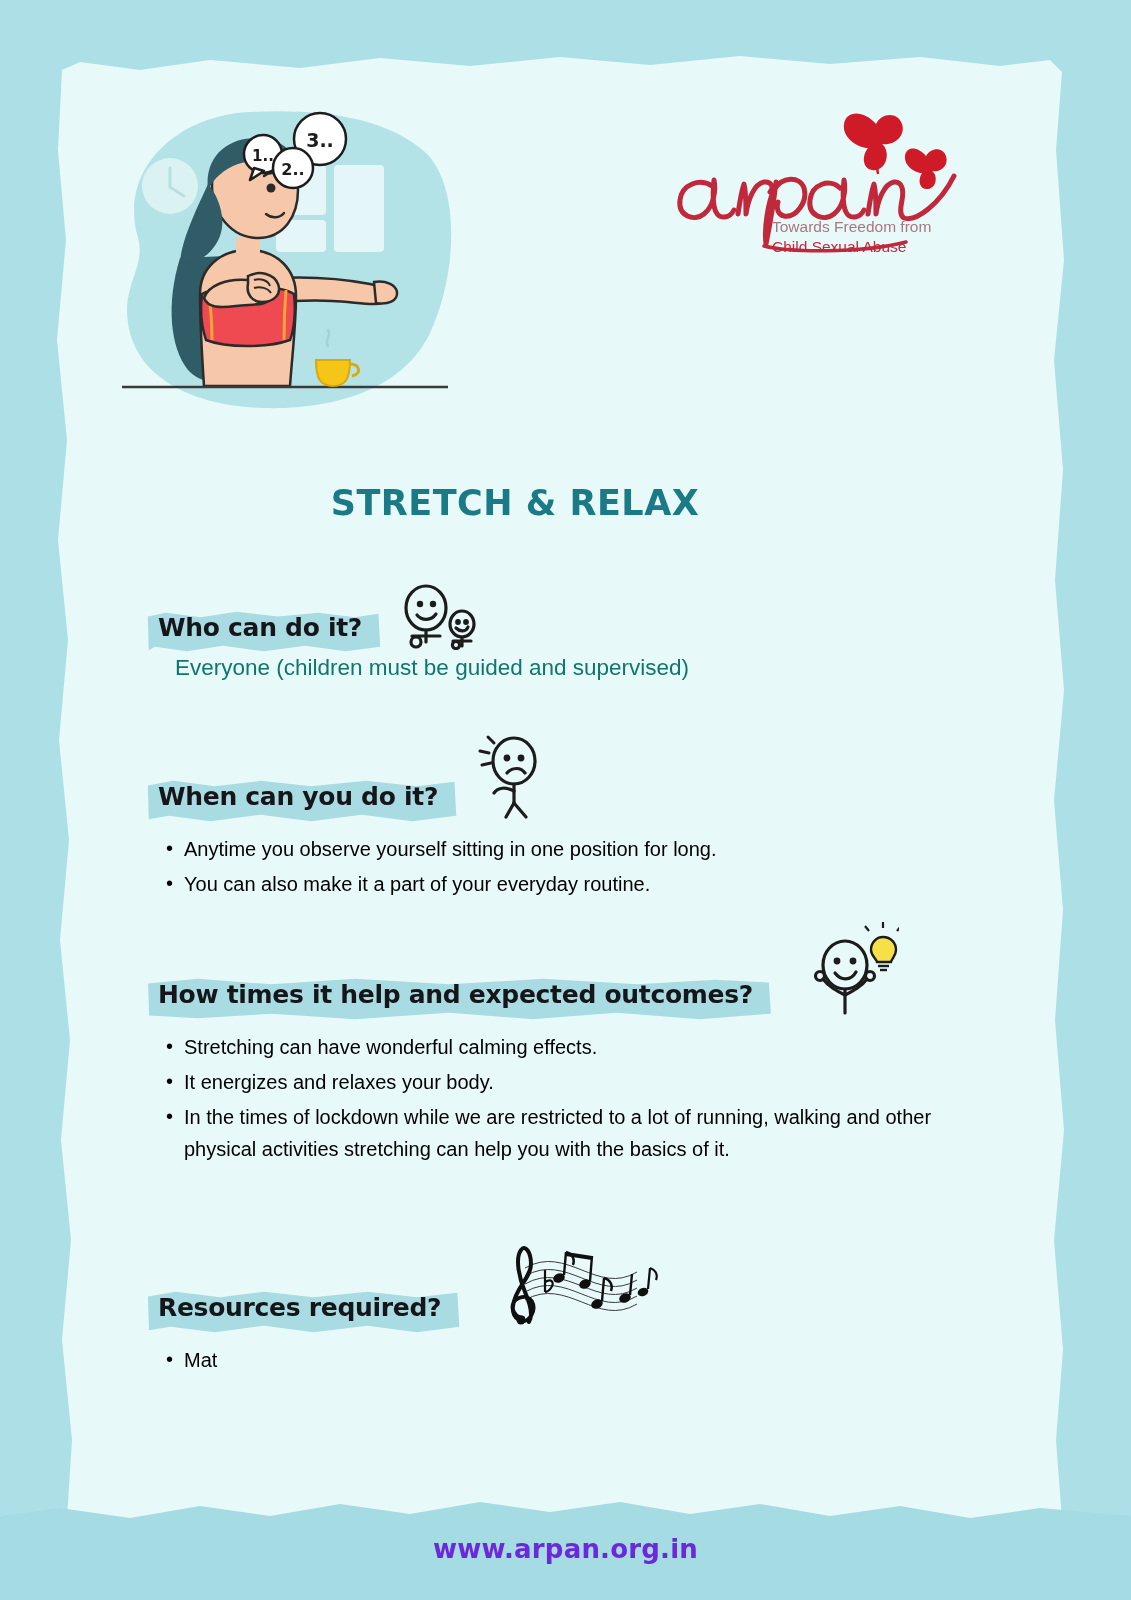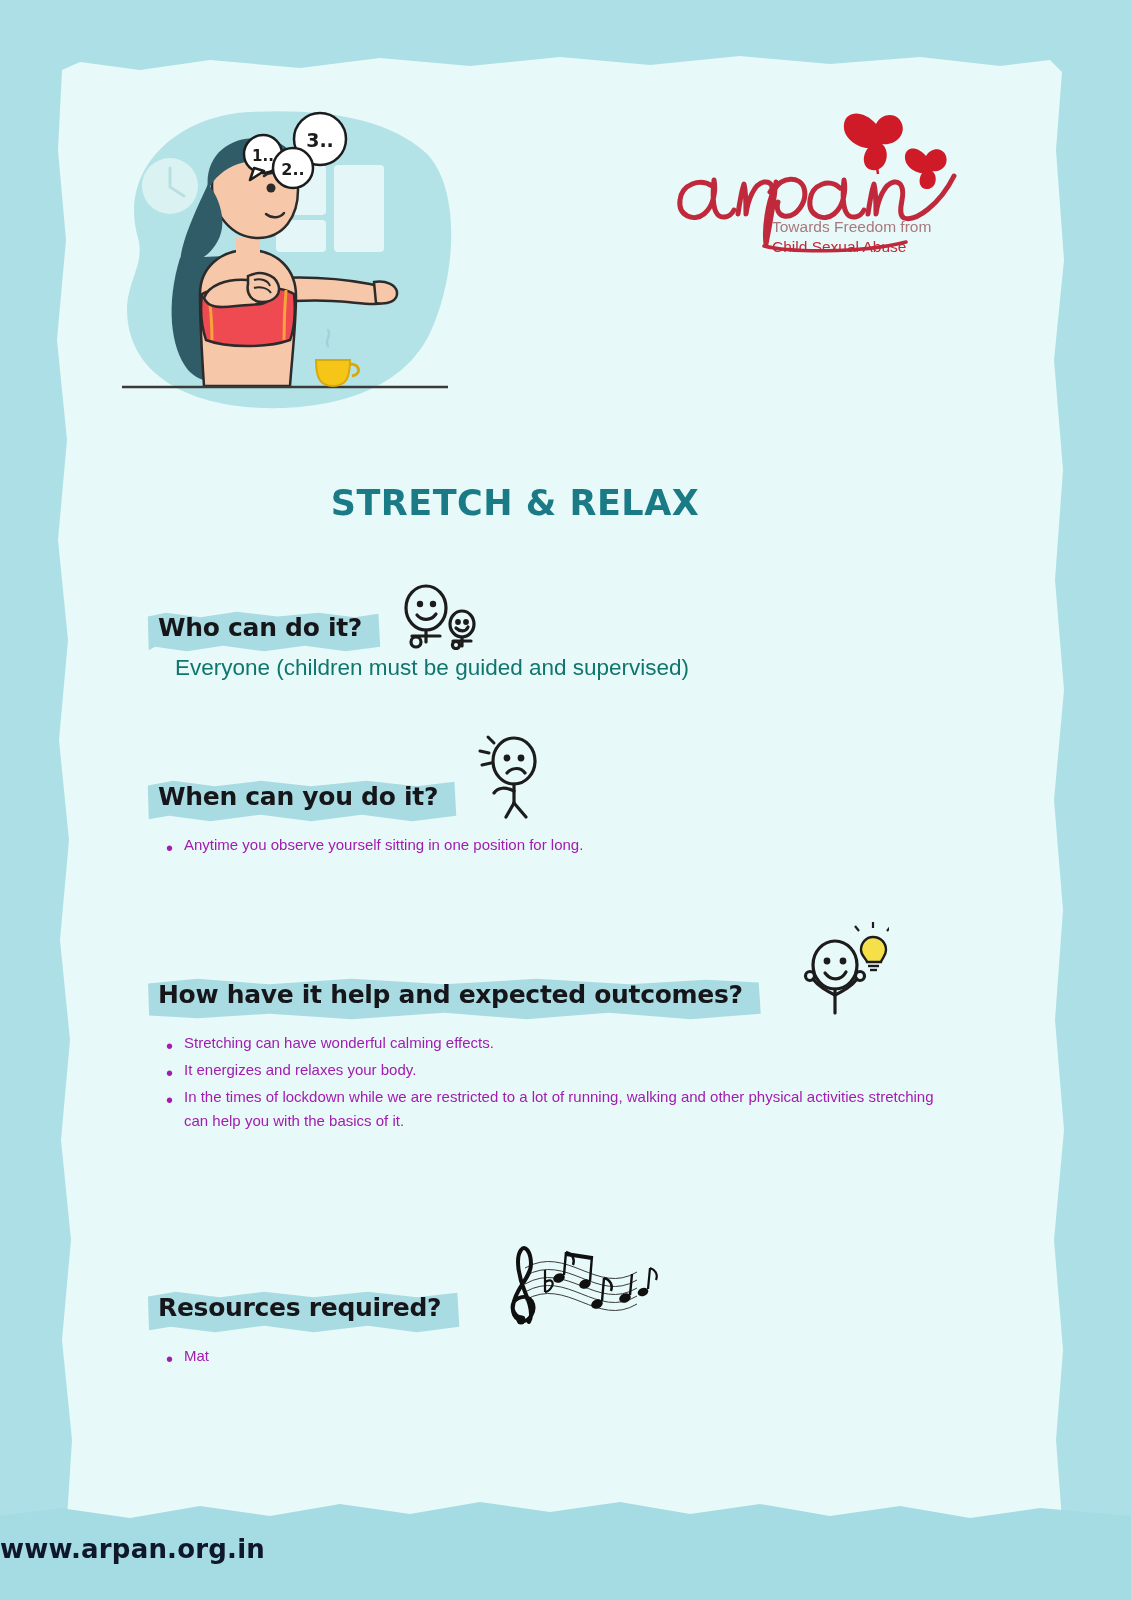--- a/index.html
+++ b/index.html
@@ -120,22 +120,22 @@
   }
 
   ul.bullets {
     list-style: none;
     padding-left: 148px;
     margin-top: 14px;
   }
 
   ul.bullets li {
     position: relative;
-    font-size: 15px;
-    color: #a21caf;
+    font-size: 20px;
+    color: #000000;
     line-height: 1.6;
     padding-left: 18px;
     margin-bottom: 3px;
     max-width: 780px;
   }
 
   ul.bullets li::before {
     content: "\2022";
     position: absolute;
     left: 0; top: -1px;
@@ -149,24 +149,24 @@
     bottom: 0;
     width: 1131px;
     height: 110px;
   }
 
   #footer-url {
     position: absolute;
     left: 0;
     bottom: 36px;
     width: 1131px;
-    text-align: left;
+    text-align: center;
     font-size: 26px;
     font-weight: bold;
-    color: #0f172a;
+    color: #6d28d9;
     letter-spacing: 0.2px;
     font-family: "DejaVu Sans", sans-serif;
   }
 </style>
 </head>
 <body>
 
 <div id="poster">
 
   <svg class="panel-svg" viewBox="0 0 1131 1600" preserveAspectRatio="none">
@@ -354,31 +354,32 @@
             <path d="M42,72 L54,86"></path>
             <path d="M42,72 L34,86"></path>
             <path d="M22,12 L16,6" stroke-width="3"></path>
             <path d="M17,22 L8,20" stroke-width="3"></path>
             <path d="M19,32 L10,34" stroke-width="3"></path>
           </g>
         </svg>
       </div>
       <ul class="bullets">
         <li>Anytime you observe yourself sitting in one position for long.</li>
+        <li>You can also make it a part of your everyday routine.</li>
       </ul>
     </div>
 
     <div class="section" style="top:955px">
       <div class="heading-row">
         <span class="highlight">
           <svg class="hl-bg" viewBox="0 0 600 48" preserveAspectRatio="none">
             <path d="M2,7 L50,2 L120,8 L200,2 L290,8 L380,2 L470,8 L545,3 L596,6
                      L598,40 L530,46 L450,39 L370,46 L290,39 L200,46 L120,40 L50,45 L3,42 Z" fill="#a8dce2"></path>
           </svg>
-          <span>How have it help and expected outcomes?</span>
+          <span>How times it help and expected outcomes?</span>
         </span>
         <svg class="head-icon" width="96" height="100" viewBox="0 0 96 100" style="margin-left:30px">
           <g fill="none" stroke="#1c1c1c" stroke-width="3.2" stroke-linecap="round">
             <ellipse cx="42" cy="48" rx="22" ry="24"></ellipse>
             <circle cx="34" cy="44" r="1.8" fill="#1c1c1c"></circle>
             <circle cx="50" cy="44" r="1.8" fill="#1c1c1c"></circle>
             <path d="M32,56 C38,64 48,64 53,55"></path>
             <path d="M42,72 L42,96"></path>
             <path d="M42,78 C34,74 26,70 20,62"></path>
             <path d="M42,78 C50,74 58,70 64,62"></path>

